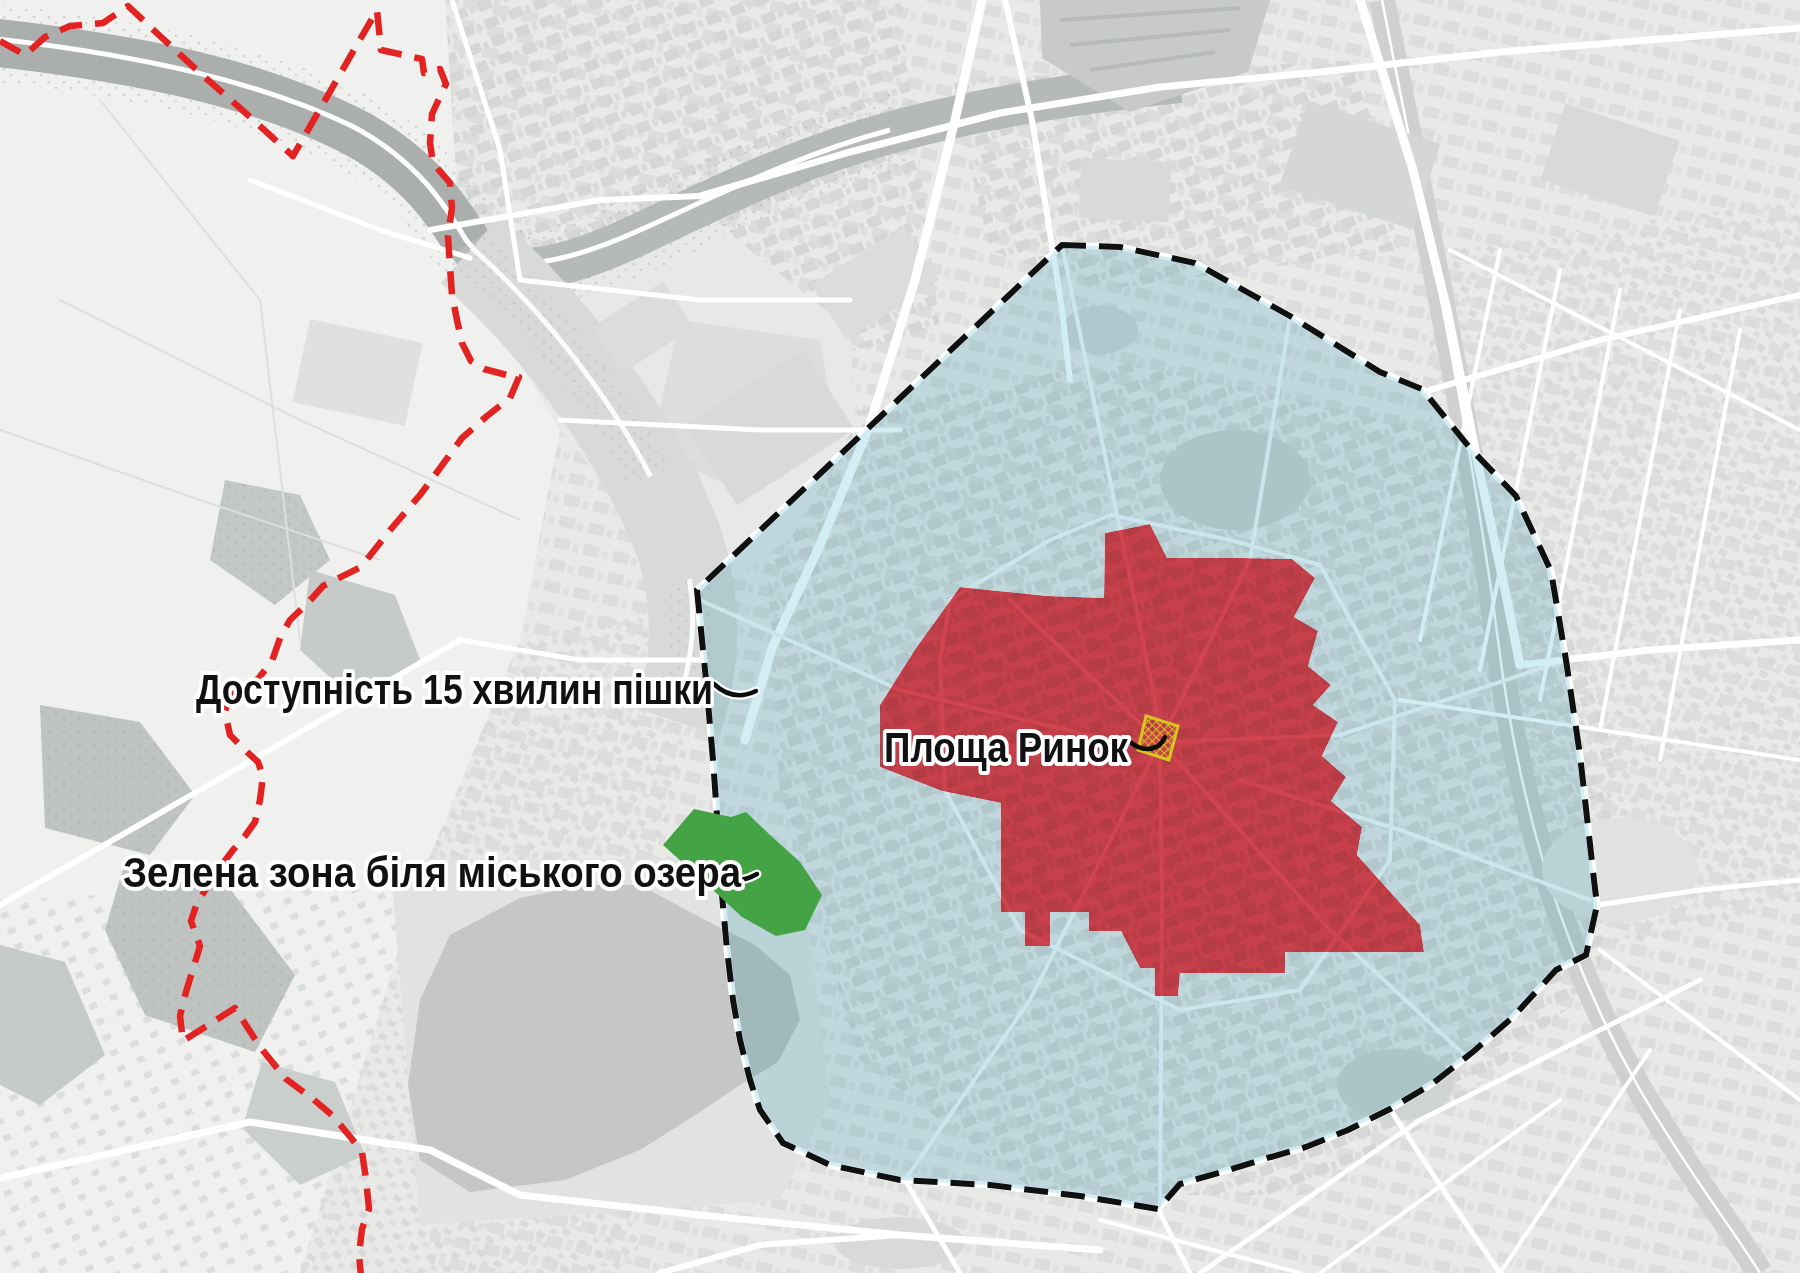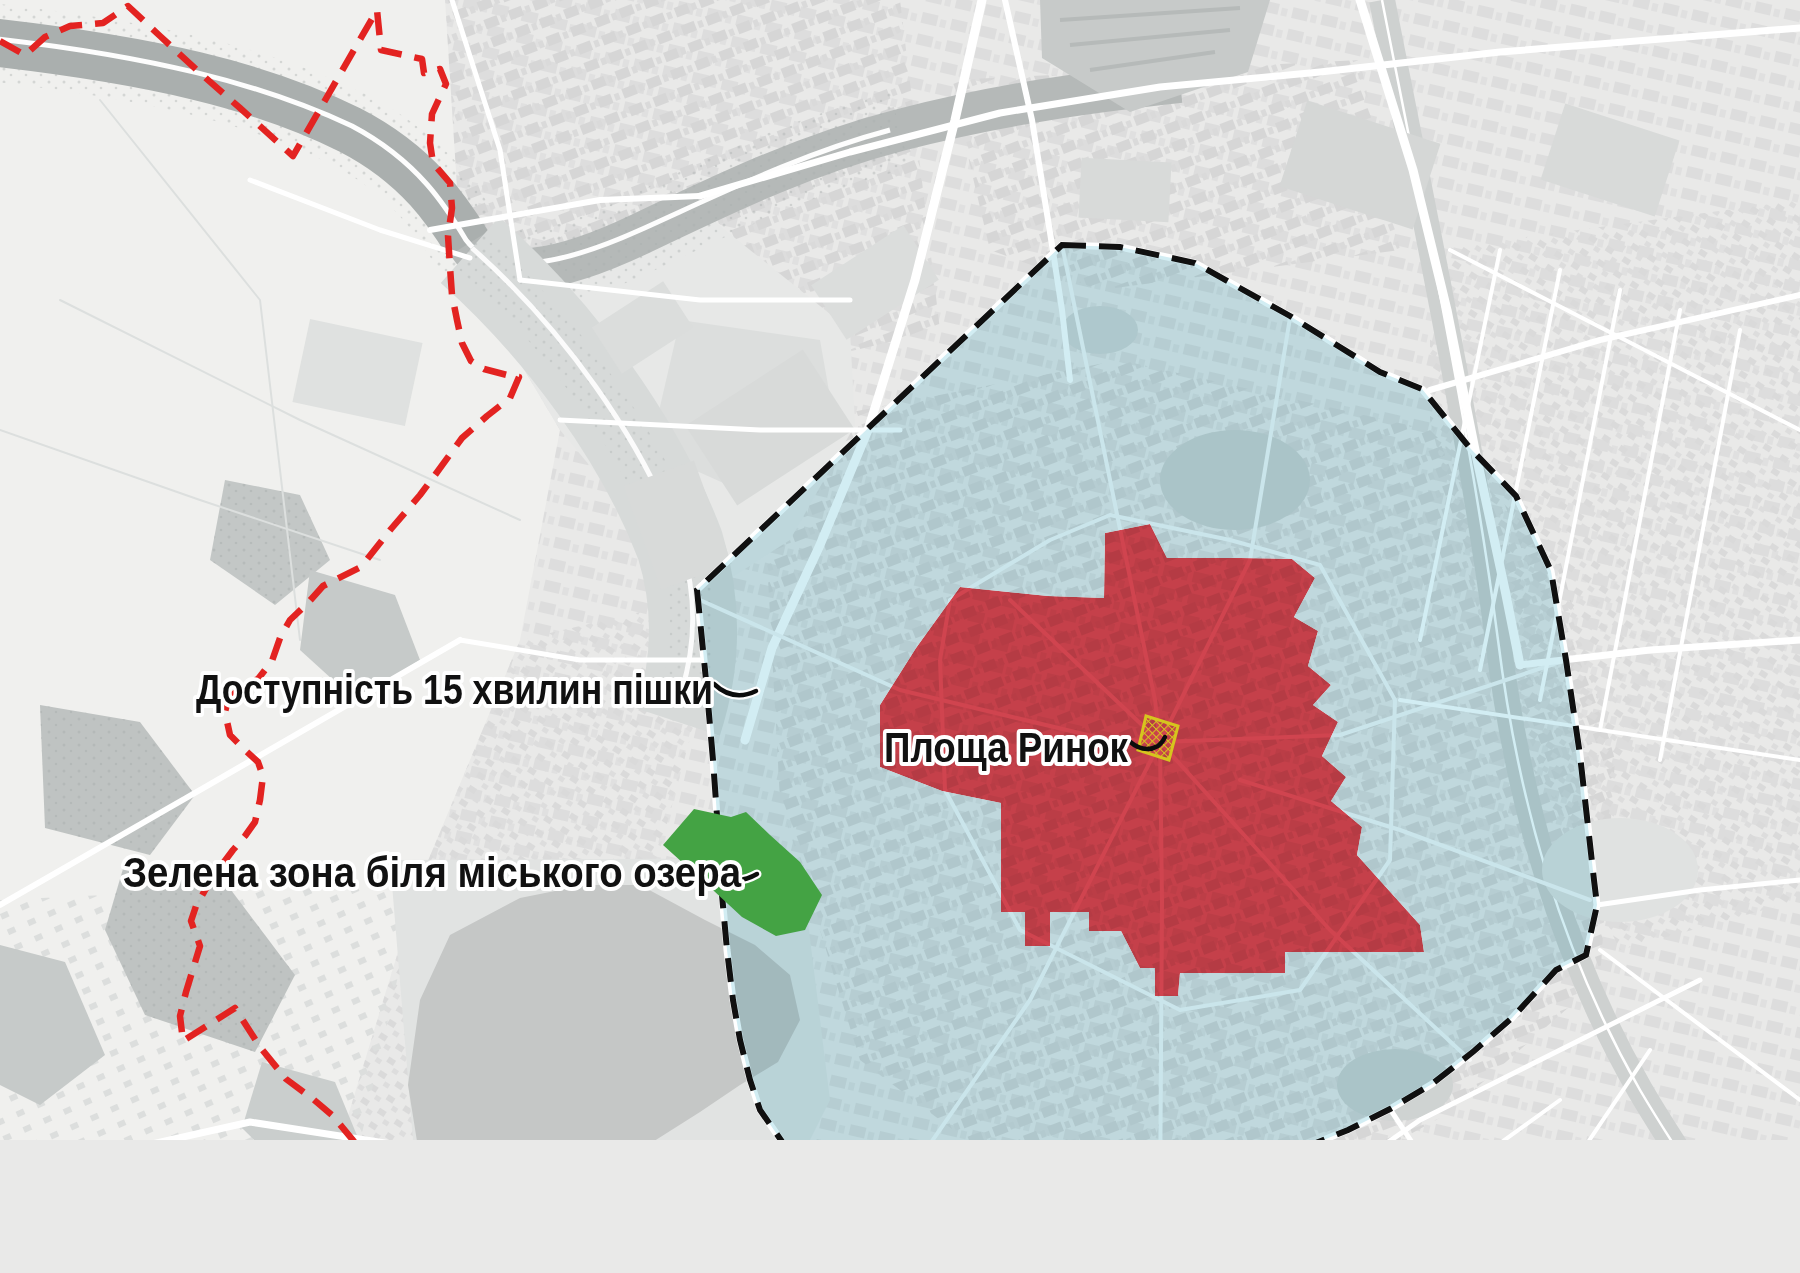--- a/index.html
+++ b/index.html
@@ -1,15 +1,15 @@
 <!DOCTYPE html>
 <html><head><meta charset="utf-8">
 <style>
 html,body{margin:0;padding:0;background:#e9e9e8;font-family:"Liberation Sans",sans-serif;}
-#wrap{position:relative;width:1800px;height:1140px;overflow:hidden;}
+#wrap{position:relative;width:1800px;height:1273px;overflow:hidden;}
 svg{display:block}
 </style></head>
 <body>
 <div id="wrap">
 <svg width="1800" height="1273" viewBox="0 0 1800 1273">
 <defs>
 <pattern id="pc" width="30" height="22" patternUnits="userSpaceOnUse" patternTransform="rotate(13)">
   <rect x="2" y="2" width="16" height="11" fill="#dddddd"></rect>
   <rect x="21" y="5" width="6" height="8" fill="#e0e0e0"></rect>
 </pattern>

